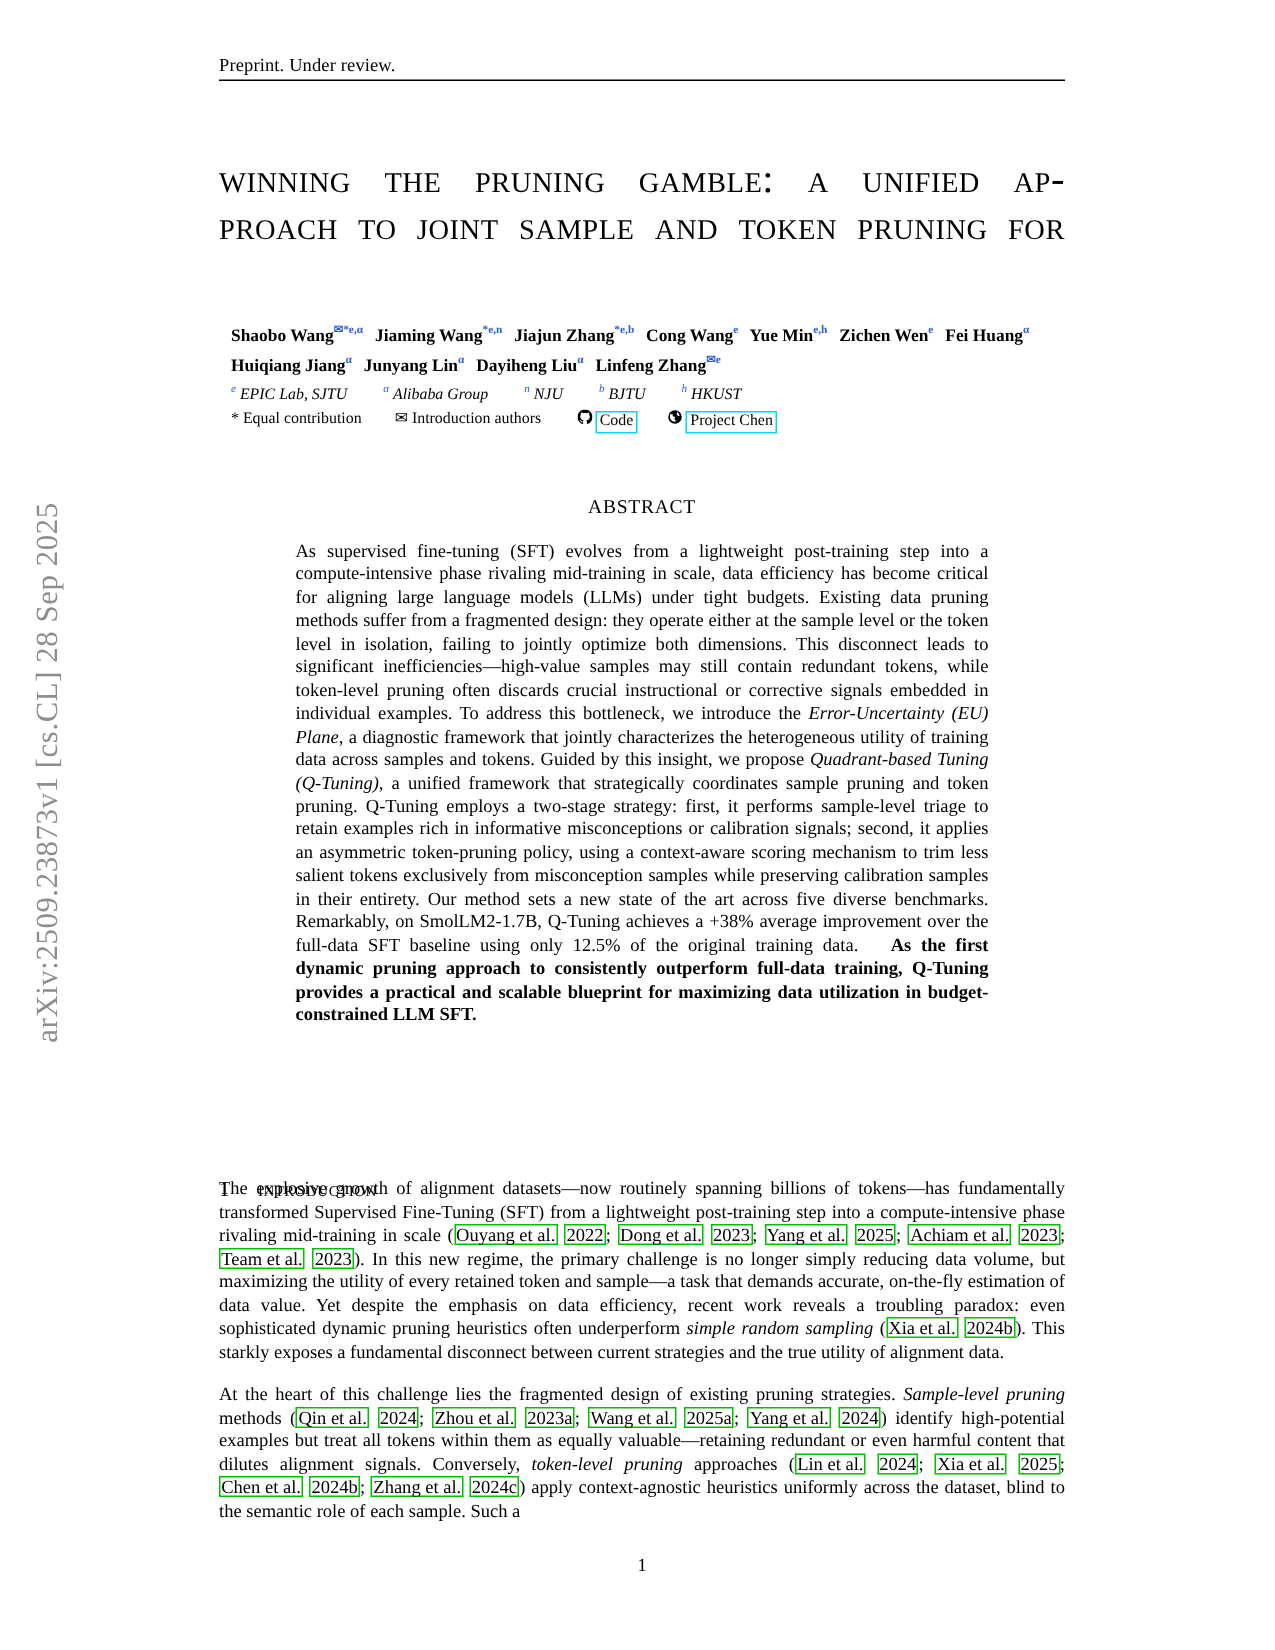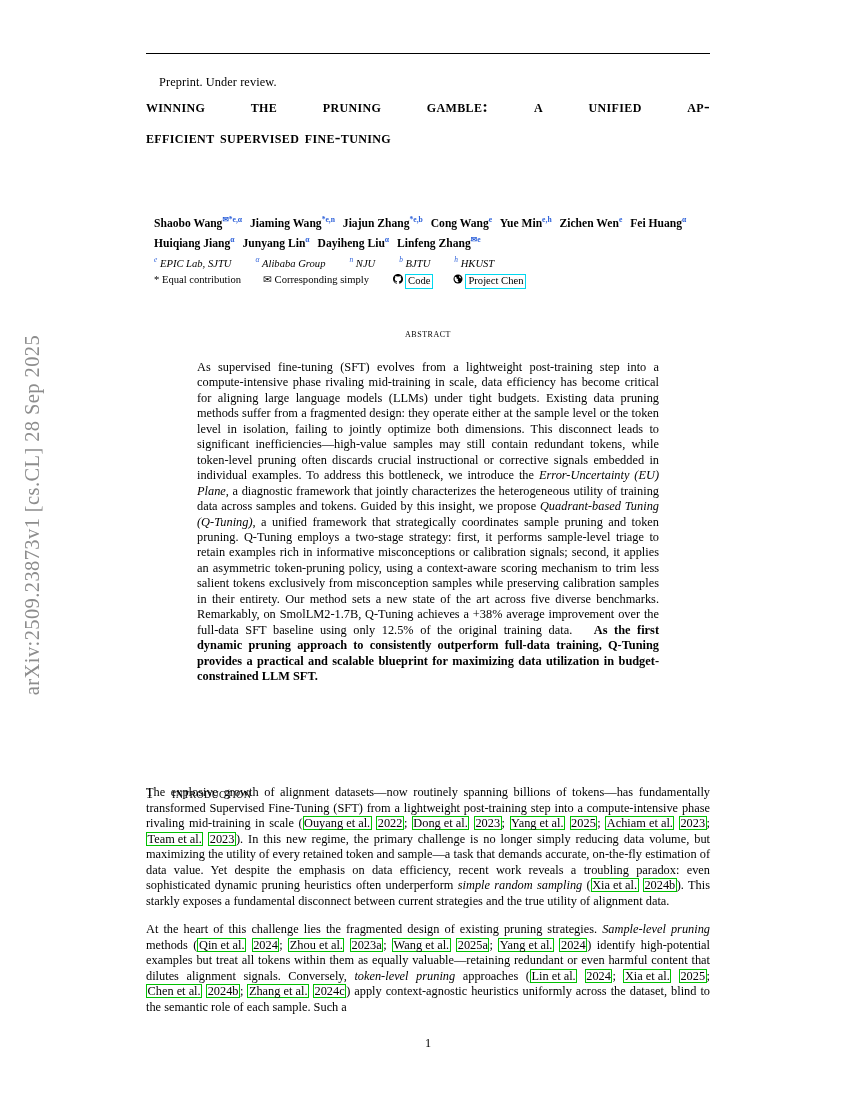--- a/index.html
+++ b/index.html
@@ -45,51 +45,49 @@
     position: absolute;
     left: 146px;
     top: 0;
     width: 564px;
     height: 1100px;
   }
 
   .runhead {
     position: absolute;
     top: 36px;
-    left: 13px;
+    left: 0;
     width: 564px;
     font-size: 12.3px;
     line-height: 14px;
     letter-spacing: 0.1px;
-    margin-top: 39px;
   }
   .runrule {
     position: absolute;
     top: 53px;
     left: 0;
     width: 564px;
     height: 0;
     border-top: 1.15px solid #000;
   }
 
   
   .title {
     position: absolute;
-    top: 92px;
-    left: 0;
-    width: 564px;
-    font-size: 17px;
+    top: 104px;
+    left: 0;
+    width: 564px;
+    font-size: 27px;
     line-height: 30.5px;
     font-variant: small-caps;
     text-transform: lowercase;
     letter-spacing: 0.35px;
     text-align: justify;
     text-align-last: left;
     word-spacing: 1px;
-    font-weight: bold;
   }
   .title .ln { display: block; }
   .title .ln1 { text-align: justify; text-align-last: justify; word-spacing: 2px;}
   .title .ln2 { text-align: justify; text-align-last: justify; }
 
   
   .authors {
     position: absolute;
     top: 214px;
     left: 8px;
@@ -144,21 +142,21 @@
   .gicon { display:inline-block; width:10px; height:10px; vertical-align:-1px; margin-right:2px;}
   .gicon svg { display:block; }
 
   
   .abs-head {
     position: absolute;
     top: 326px;
     left: 0;
     width: 564px;
     text-align: center;
-    font-size: 12px;
+    font-size: 19px;
     font-variant: small-caps;
     text-transform: lowercase;
     letter-spacing: 0.5px;
   }
   .abstract {
     position: absolute;
     top: 360px;
     left: 51px;
     width: 462px;
     font-size: 12.35px;
@@ -218,21 +216,21 @@
   <span>arXiv:2509.23873v1  [cs.CL]  28 Sep 2025</span>
 </div>
 
 <div class="page">
 
   <div class="runhead">Preprint. Under review.</div>
   <div class="runrule"></div>
 
   <div class="title">
     <span class="ln ln1">Winning the Pruning Gamble:  A Unified Ap-</span>
-    <span class="ln ln3">Efficient Supervised Fine-Tuning</span>
+    <span class="ln ln2">proach to Joint Sample and Token Pruning for</span>
   </div>
 
   <div class="authors">
     <span class="au"><span>Shaobo Wang</span><sup>✉*e,α</sup></span>
     <span class="au"><span>Jiaming Wang</span><sup>*e,n</sup></span>
     <span class="au"><span>Jiajun Zhang</span><sup>*e,b</sup></span>
     <span class="au"><span>Cong Wang</span><sup>e</sup></span>
     <span class="au"><span>Yue Min</span><sup>e,h</sup></span>
     <span class="au"><span>Zichen Wen</span><sup>e</sup></span>
     <span class="au"><span>Fei Huang</span><sup>α</sup></span>
@@ -240,21 +238,21 @@
     <span class="au"><span>Junyang Lin</span><sup>α</sup></span>
     <span class="au"><span>Dayiheng Liu</span><sup>α</sup></span>
     <span class="au"><span>Linfeng Zhang</span><sup>✉e</sup></span>
   </div>
 
   <div class="affils">
     <span class="af"><sup>e</sup> <span>EPIC Lab, SJTU</span></span><span class="afsp" style="width:24px"></span><span class="af"><sup>α</sup> <span>Alibaba Group</span></span><span class="afsp" style="width:24px"></span><span class="af"><sup>n</sup> <span>NJU</span></span><span class="afsp" style="width:24px"></span><span class="af"><sup>b</sup> <span>BJTU</span></span><span class="afsp" style="width:24px"></span><span class="af"><sup>h</sup> <span>HKUST</span></span>
   </div>
 
   <div class="notes">
-    <span>* Equal contribution</span><span class="afsp" style="width:22px"></span><span>✉ Corresponding simply</span><span class="afsp" style="width:24px"></span><span class="gicon"><svg viewBox="0 0 16 16" width="10" height="10">
+    <span>* Equal contribution</span><span class="afsp" style="width:22px"></span><span>✉ Introduction authors</span><span class="afsp" style="width:24px"></span><span class="gicon"><svg viewBox="0 0 16 16" width="10" height="10">
           <path fill="#000" d="M8 0C3.58 0 0 3.58 0 8c0 3.54 2.29 6.53 5.47 7.59.4.07.55-.17.55-.38 0-.19-.01-.82-.01-1.49-2.01.37-2.53-.49-2.69-.94-.09-.23-.48-.94-.82-1.13-.28-.15-.68-.52-.01-.53.63-.01 1.08.58 1.23.82.72 1.21 1.87.87 2.33.66.07-.52.28-.87.51-1.07-1.78-.2-3.64-.89-3.64-3.95 0-.87.31-1.59.82-2.15-.08-.2-.36-1.02.08-2.12 0 0 .67-.21 2.2.82.64-.18 1.32-.27 2-.27.68 0 1.36.09 2 .27 1.53-1.04 2.2-.82 2.2-.82.44 1.1.16 1.92.08 2.12.51.56.82 1.27.82 2.15 0 3.07-1.87 3.75-3.65 3.95.29.25.54.73.54 1.48 0 1.07-.01 1.93-.01 2.2 0 .21.15.46.55.38A8.01 8.01 0 0 0 16 8c0-4.42-3.58-8-8-8z"></path>
         </svg></span><span class="linkbox">Code</span><span class="afsp" style="width:20px"></span><span class="gicon"><svg viewBox="0 0 16 16" width="10" height="10">
           <circle cx="8" cy="8" r="7.2" fill="#000"></circle>
           <path fill="#fff" d="M3 4.5c1.2.6 2 .2 2.6.9.5.6-.3 1.2.2 1.8.6.7 1.9.2 2.2 1.1.2.7-.8 1.2-.5 2 .2.6 1 .6 1.2 1.3.1.5-.4 1-.2 1.5-2.3.3-4.6-1-5.5-3.2-.6-1.4-.5-3.1 0-5.4z"></path>
           <path fill="#fff" d="M11.2 2.2c.3.7-.5 1-.2 1.6.3.5 1.2.2 1.5.8.2.5-.5.9-.2 1.4.2.4.9.3 1.1.8-1.2.4-2.6-.2-3.3-1.2-.6-.9-.4-2.3 1.1-3.4z"></path>
         </svg></span><span class="linkbox">Project Chen</span>
   </div>
 
   <div class="abs-head">Abstract</div>
   <div class="abstract">

